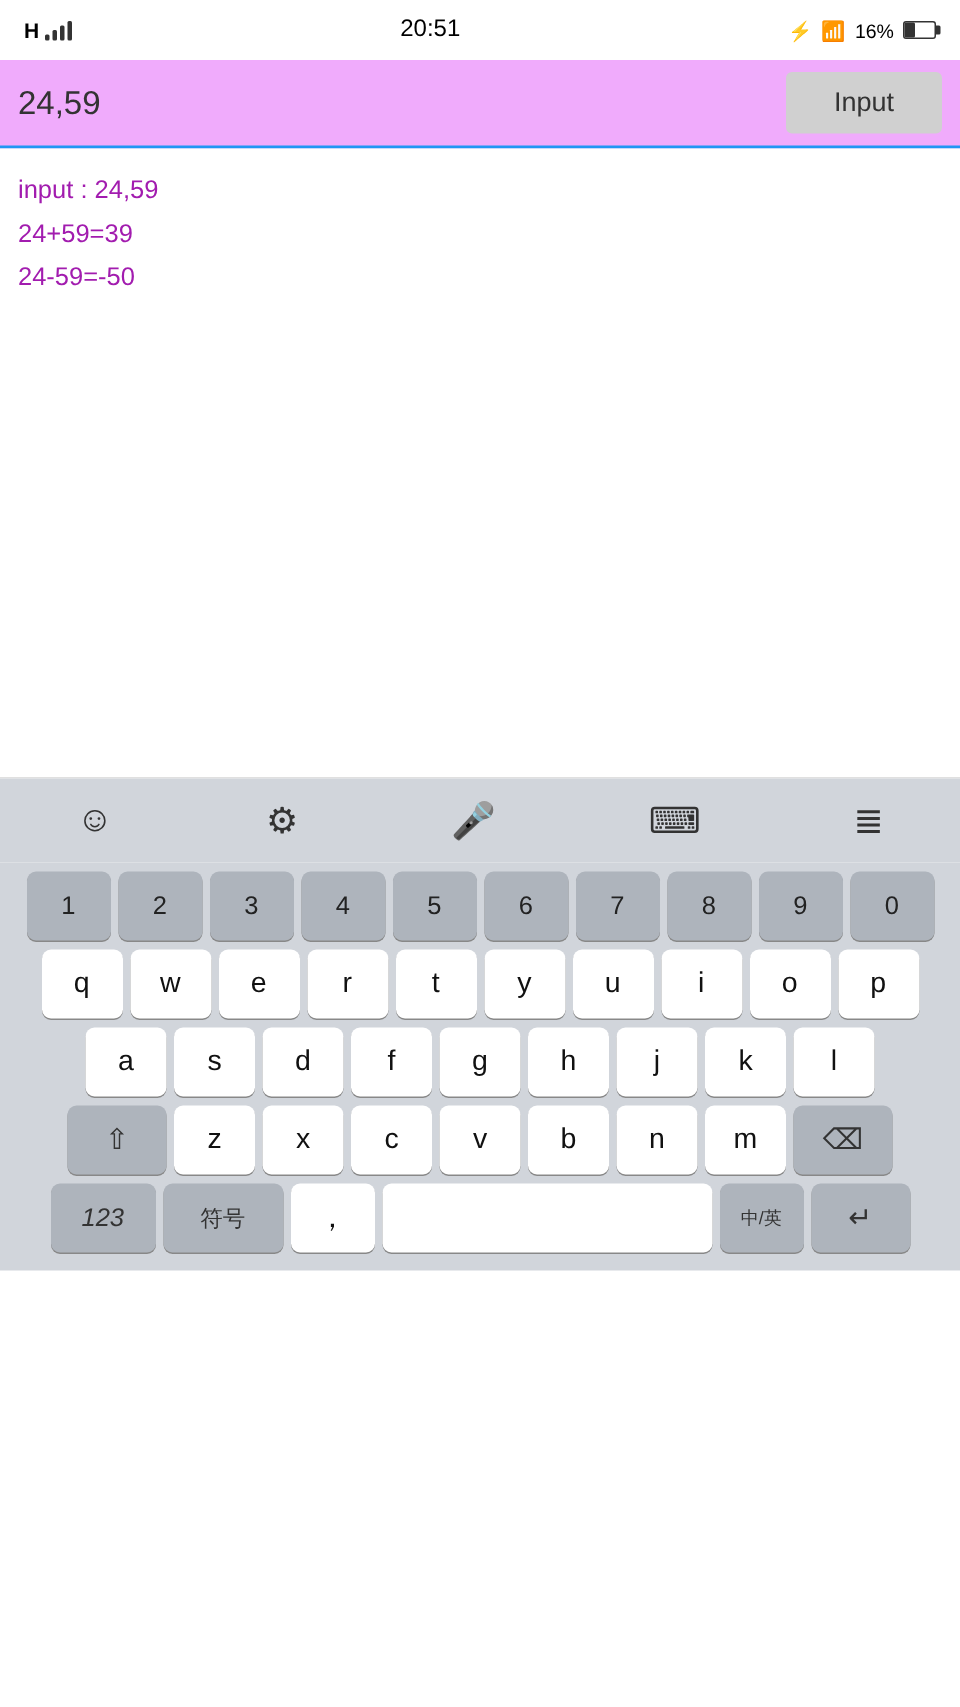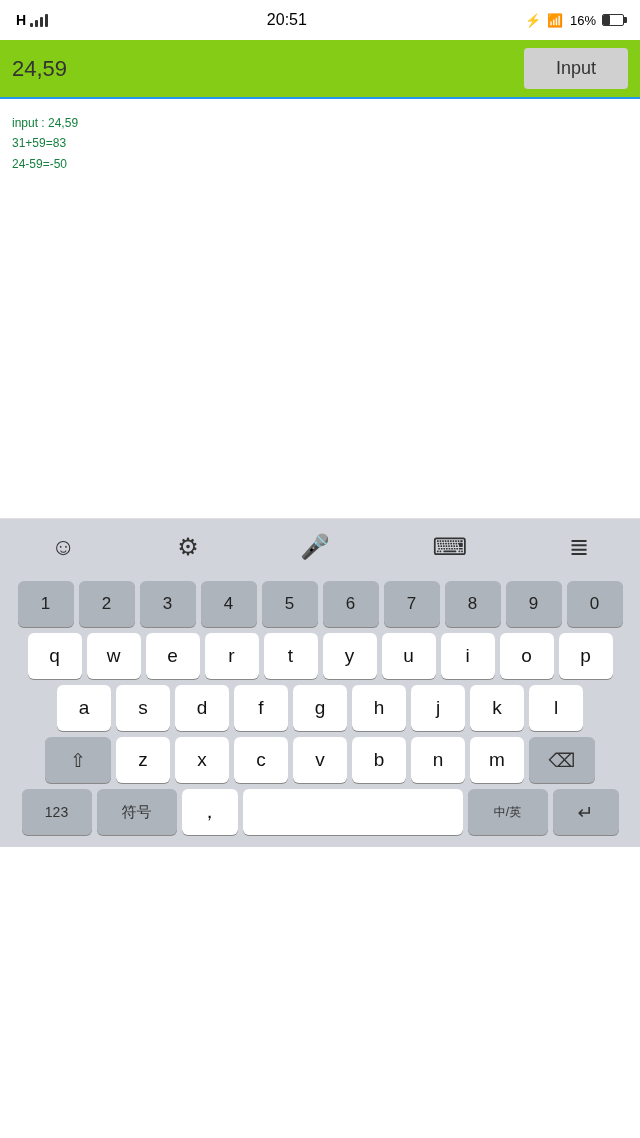--- a/index.html
+++ b/index.html
@@ -68,21 +68,21 @@
       background: #333;
       border-radius: 1px;
     }
 
     
     .input-area {
       display: flex;
       align-items: center;
       padding: 8px 12px;
       border-bottom: 2px solid #2196f3;
-      background: #84cc16;
+      background: #f0abfc;
       gap: 48px;
     }
     .text-input {
       flex: 1;
       font-size: 22px;
       border: none;
       outline: none;
       color: #333;
       background: transparent;
     }
@@ -98,22 +98,22 @@
     }
 
     
     .output-area {
       padding: 14px 12px;
       background: #fff;
       min-height: 420px;
       border-bottom: 1px solid #e0e0e0;
     }
     .output-line {
-      font-size: 12px;
-      color: #15803d;
+      font-size: 17px;
+      color: #a21caf;
       line-height: 1.7;
     }
 
     
     .keyboard-toolbar {
       display: flex;
       justify-content: space-around;
       align-items: center;
       background: #d1d5db;
       padding: 10px 0;
@@ -163,36 +163,37 @@
       color: #333;
     }
     .key-shift {
       width: 66px;
     }
     .key-backspace {
       width: 66px;
     }
     .key-123 {
       width: 70px;
-      font-size: 14px;
+      font-size: 17px;
+      font-style: italic;
     }
     .key-sym {
       width: 80px;
       font-size: 15px;
       text-align: right;
     }
     .key-comma {
       width: 56px;
     }
     .key-space {
       flex: 1;
       max-width: 220px;
     }
     .key-lang {
-      width: 80px;
+      width: 56px;
       font-size: 13px;
       background: #aeb4bc;
     }
     .key-enter {
       width: 66px;
       background: #aeb4bc;
     }
 
     .signal-bars {
       display: inline-flex;
@@ -235,21 +236,21 @@
   </div>
 </div>
 
 <div class="input-area">
   <input type="text" class="text-input" value="24,59" style="">
   <button class="input-button">Input</button>
 </div>
 
 <div class="output-area">
   <div class="output-line">input : 24,59</div>
-  <div class="output-line">31+59=83</div>
+  <div class="output-line">24+59=39</div>
   <div class="output-line">24-59=-50</div>
 </div>
 
 <div class="keyboard-toolbar">
   <span class="toolbar-icon">☺</span>
   <span class="toolbar-icon">⚙</span>
   <span class="toolbar-icon">🎤</span>
   <span class="toolbar-icon">⌨</span>
   <span class="toolbar-icon">≣</span>
 </div>

